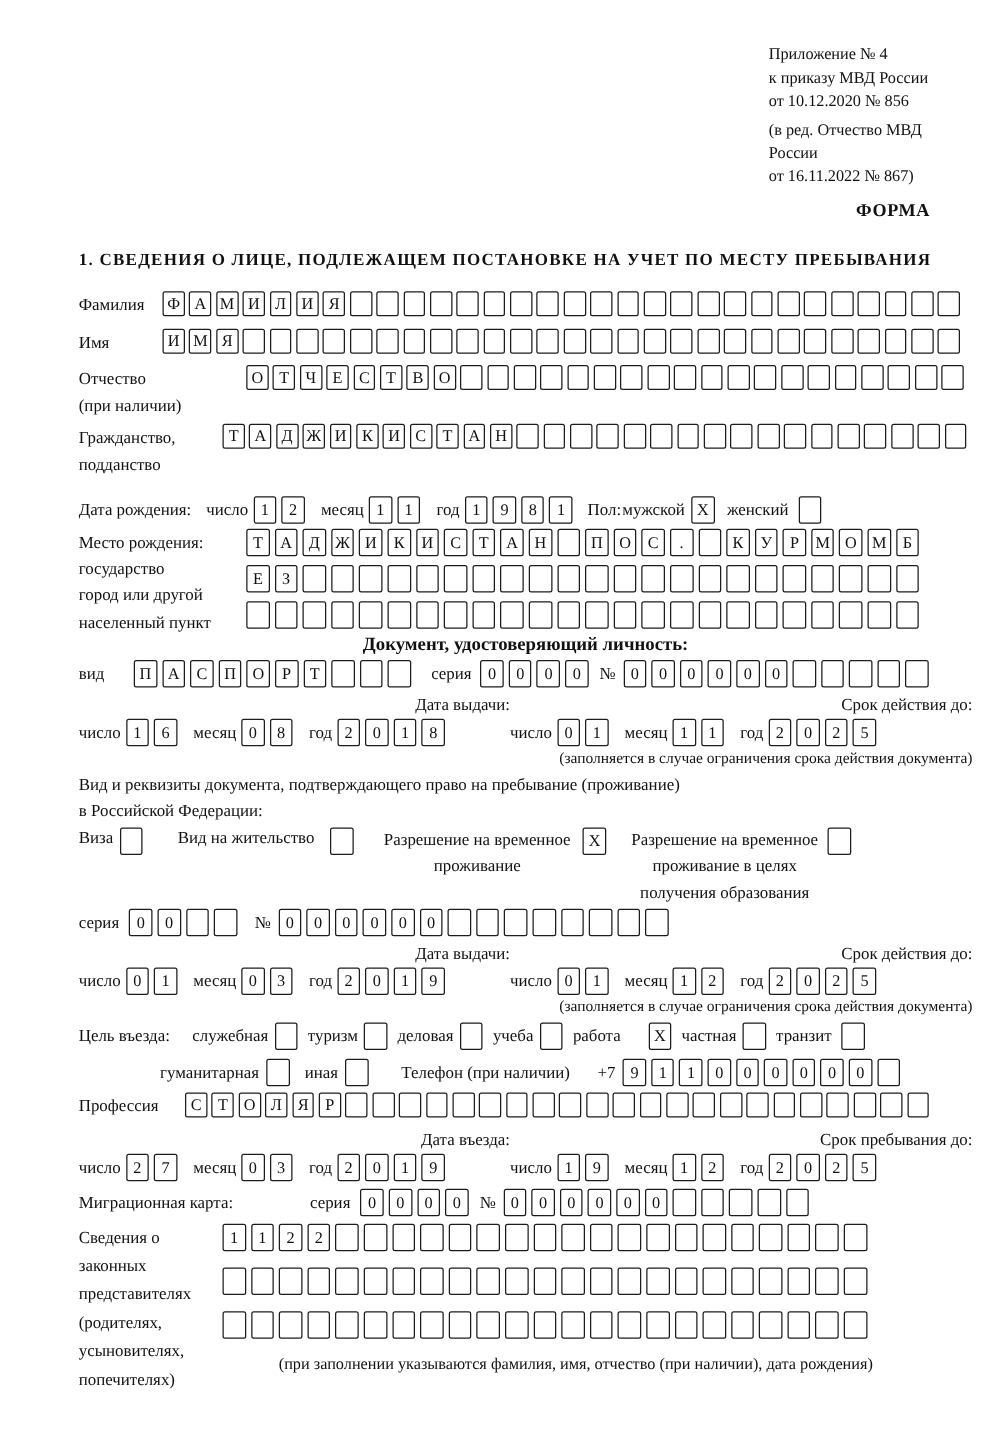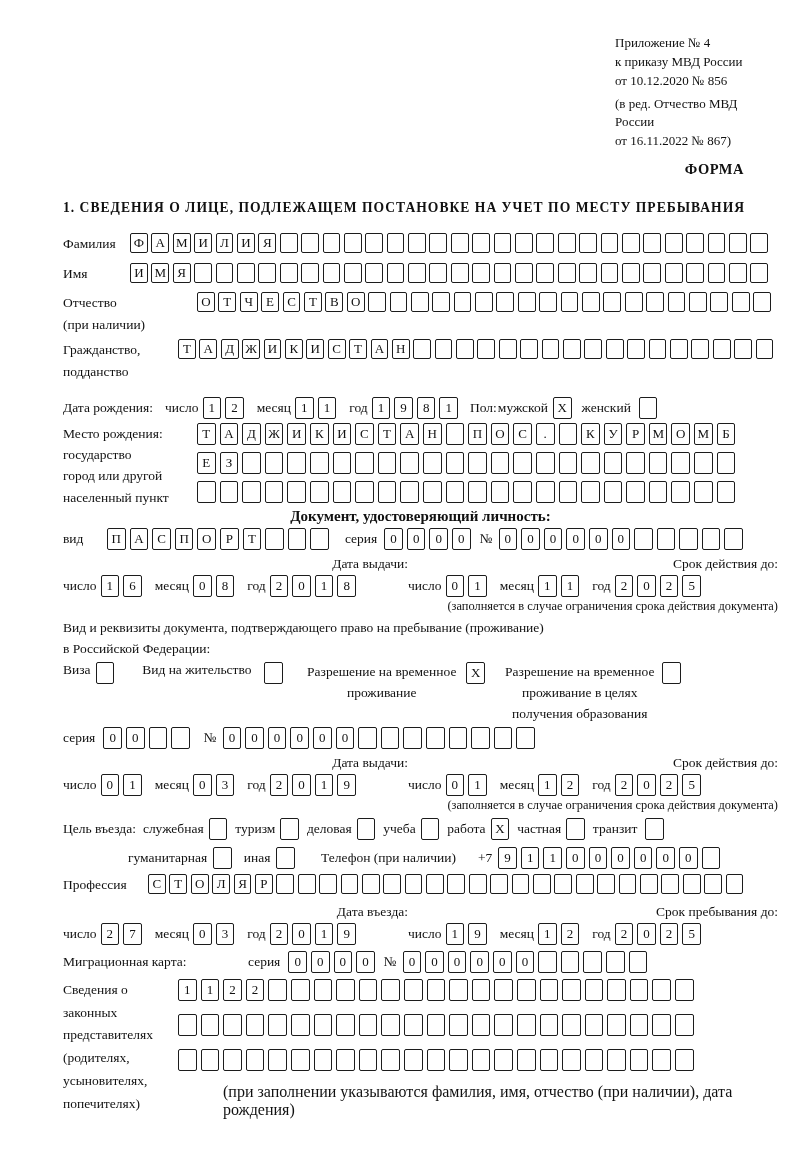--- a/index.html
+++ b/index.html
@@ -21,21 +21,21 @@
   .cbx{margin-right:0;}
   .dochead{margin-top:0;text-align:center;font-weight:bold;font-size:15px;}
   .dp{display:flex;margin-top:6px;}
   .dp-l{width:345px;flex:none;}
   .dp-r{flex:1;}
   .dp-h{text-align:right;font-size:13.5px;margin-bottom:3px;}
   .dp-c{display:flex;align-items:center;font-size:13.5px;}
   .lab{margin-right:4px;}
   .rnote{text-align:right;font-size:12.4px;margin-top:2px;}
   .ctr{text-align:center;line-height:1.55;}
-  .repnote{font-size:16px;margin-top:8px;margin-left:45px;}
+  .repnote{font-size:13px;margin-top:8px;margin-left:45px;}
 </style>
 </head>
 <body>
 
 <div class="page">
 
   <div class="hdr">
     <div>Приложение № 4</div>
     <div>к приказу МВД России</div>
     <div>от 10.12.2020 № 856</div>
@@ -487,30 +487,30 @@
             <span class="cell">0</span>
             <span class="cell">2</span>
             <span class="cell">5</span>
           </span>
       </div>
     </div>
   </div>
   <div class="rnote">(заполняется в случае ограничения срока действия документа)</div>
 
   <div class="frow ac" style="margin-top:5px">
-    <span style="margin-right:7px">Цель въезда:</span>
+    <span style="margin-right:18px">Цель въезда:</span>
     <span style="margin-right:5px">служебная</span>
     <span class="cell cbx"></span>
     <span style="margin-left:8px;margin-right:5px">туризм</span>
     <span class="cell cbx"></span>
     <span style="margin-left:8px;margin-right:5px">деловая</span>
     <span class="cell cbx"></span>
     <span style="margin-left:8px;margin-right:5px">учеба</span>
     <span class="cell cbx"></span>
-    <span style="margin-left:8px;margin-right:5px">работа</span>
+    <span style="margin-left:8px;margin-right:22px">работа</span>
     <span class="cell cbx">X</span>
     <span style="margin-left:8px;margin-right:5px">частная</span>
     <span class="cell cbx"></span>
     <span style="margin-left:8px;margin-right:8px">транзит</span>
     <span class="cell cbx"></span>
   </div>
 
   <div class="frow ac" style="margin-top:7px;padding-left:65px">
     <span style="margin-right:6px">гуманитарная</span>
     <span class="cell cbx"></span>

